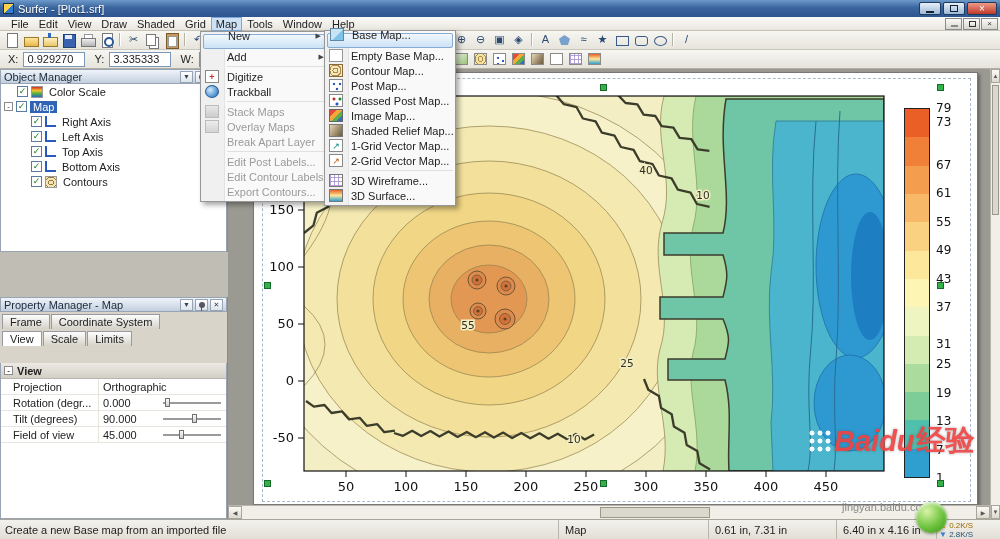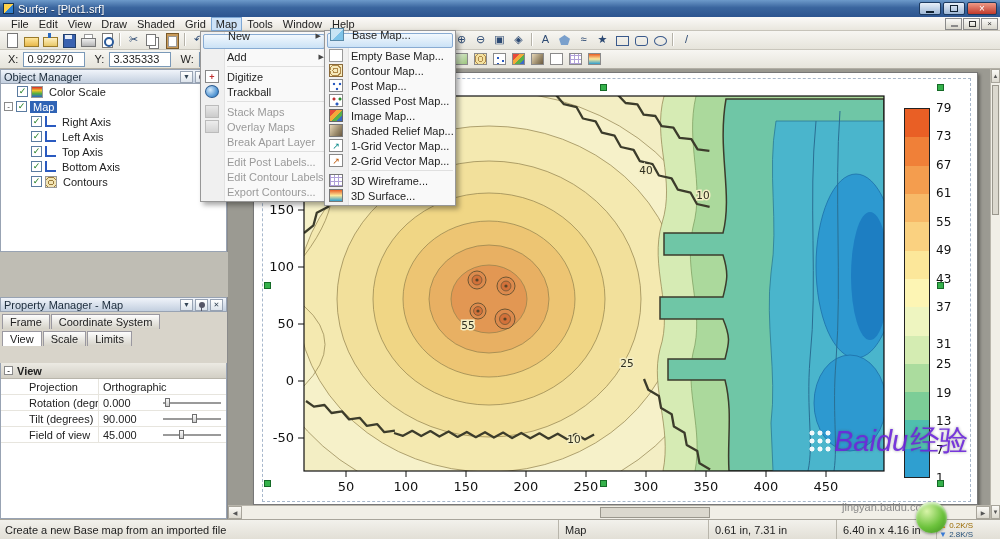--- a/index.html
+++ b/index.html
@@ -79,36 +79,36 @@
 .olabel{padding:0 3px}
 .olabel.sel{background:#2f63b5;color:#fff}
 
 .pm-tabs{display:flex;gap:1px;padding:2px 2px 0;background:#d8d4ca}
 .pmtab{border:1px solid #9a98a0;border-bottom:none;background:linear-gradient(#fdfdfd,#d5d2c8);padding:1px 7px;height:15px;white-space:nowrap}
 .pmtab.on{background:#fff}
 .pm-grid{position:absolute;left:0;right:0;bottom:0;background:#fff;border:1px solid #98a3b3;border-top:none}
 .sect-header{height:16px;background:linear-gradient(#eceae3,#d2cfc5);display:flex;align-items:center;font-weight:bold;padding-left:3px;border-bottom:1px solid #b8b5ab}
 .sect-header .expander{margin-right:4px}
 .prow{display:flex;height:16px;border-bottom:1px solid #e7e5de;align-items:center}
-.plabel{width:98px;padding-left:28px;border-right:1px solid #e7e5de;overflow:hidden;white-space:nowrap;height:100%;line-height:16px}
+.plabel{width:98px;padding-left:12px;border-right:1px solid #e7e5de;overflow:hidden;white-space:nowrap;height:100%;line-height:16px}
 .pval{flex:1;position:relative;padding-left:4px;line-height:16px;white-space:nowrap}
 .slider{position:absolute;right:5px;top:3px;width:58px;height:9px}
 .slider .track{position:absolute;left:0;right:0;top:4px;height:2px;background:#9a9a9a;box-shadow:0 1px 0 #fff}
 .slider .thumb{position:absolute;top:0;width:5px;height:9px;background:linear-gradient(#fafafa,#cfcfcf);border:1px solid #707070}
 
 
 .canvasbg{position:absolute;left:228px;top:69px;width:762px;height:436px;background:#9b9a92}
 .page{position:absolute;left:253px;top:72px;width:725px;height:433px;background:#fff;border:1px solid #777;box-shadow:2px 2px 3px rgba(0,0,0,.35)}
 .margin-rect{position:absolute;left:8px;top:5px;width:709px;height:424px;border:1px dashed #a8b8cc}
 .handle{position:absolute;width:7px;height:7px;background:#35b14b;border:1px solid #156a27;z-index:30}
 #map-plot{position:absolute;left:2px;top:8px;width:700px;height:425px}
 .colorbar{position:absolute;left:650px;top:35px;width:26px;height:370px;border:1px solid #222;display:flex;flex-direction:column}
 .cband{flex:1}
 .cbl{position:absolute;left:682px;width:34px;font-size:12px;font-family:"DejaVu Sans",sans-serif;color:#111}
-.wm{position:absolute;left:552px;top:348px;display:flex;align-items:center;color:#6d28d9;opacity:.93;font-weight:normal;font-style:italic;font-size:29px;text-shadow:0 0 3px rgba(80,80,80,.55);z-index:25;white-space:nowrap}
+.wm{position:absolute;left:552px;top:348px;display:flex;align-items:center;color:#ef4444;opacity:.93;font-weight:bold;font-style:italic;font-size:29px;text-shadow:0 0 3px rgba(80,80,80,.55);z-index:25;white-space:nowrap}
 .paw{width:24px;height:24px;margin:0 2px;background-image:radial-gradient(circle,#fff 2.2px,transparent 2.8px);background-size:8px 8px;flex:none}
 .wm-cn{font-style:normal;margin-left:2px}
 
 
 .hscroll{position:absolute;left:228px;top:505px;width:762px;height:14px;background:#f1efe7;border-top:1px solid #b8b5ab;z-index:8}
 .vscroll{position:absolute;left:990px;top:69px;width:10px;height:450px;background:#f1efe7;border-left:1px solid #b8b5ab;z-index:8}
 .sarrow{position:absolute;background:linear-gradient(#fbfaf6,#dcd9cf);border:1px solid #a8a59b;color:#555;display:flex;align-items:center;justify-content:center;font-size:6px}
 .sthumb{position:absolute;background:#dbd8ce;border:1px solid #9a978d}
 
 
@@ -297,21 +297,21 @@
         <div class="cband" style="background: rgb(253, 245, 180);"></div>
         <div class="cband" style="background: rgb(238, 245, 192);"></div>
         <div class="cband" style="background: rgb(212, 236, 178);"></div>
         <div class="cband" style="background: rgb(171, 220, 158);"></div>
         <div class="cband" style="background: rgb(124, 205, 151);"></div>
         <div class="cband" style="background: rgb(79, 191, 174);"></div>
         <div class="cband" style="background: rgb(47, 159, 208);"></div>
       </div>
     <div>
         <div class="cbl" style="top: 28px;">79</div>
-        <div class="cbl" style="top: 56px;">73</div>
+        <div class="cbl" style="top: 42px;">73</div>
         <div class="cbl" style="top: 85px;">67</div>
         <div class="cbl" style="top: 113px;">61</div>
         <div class="cbl" style="top: 142px;">55</div>
         <div class="cbl" style="top: 170px;">49</div>
         <div class="cbl" style="top: 199px;">43</div>
         <div class="cbl" style="top: 227px;">37</div>
         <div class="cbl" style="top: 264px;">31</div>
         <div class="cbl" style="top: 284px;">25</div>
         <div class="cbl" style="top: 313px;">19</div>
         <div class="cbl" style="top: 341px;">13</div>

